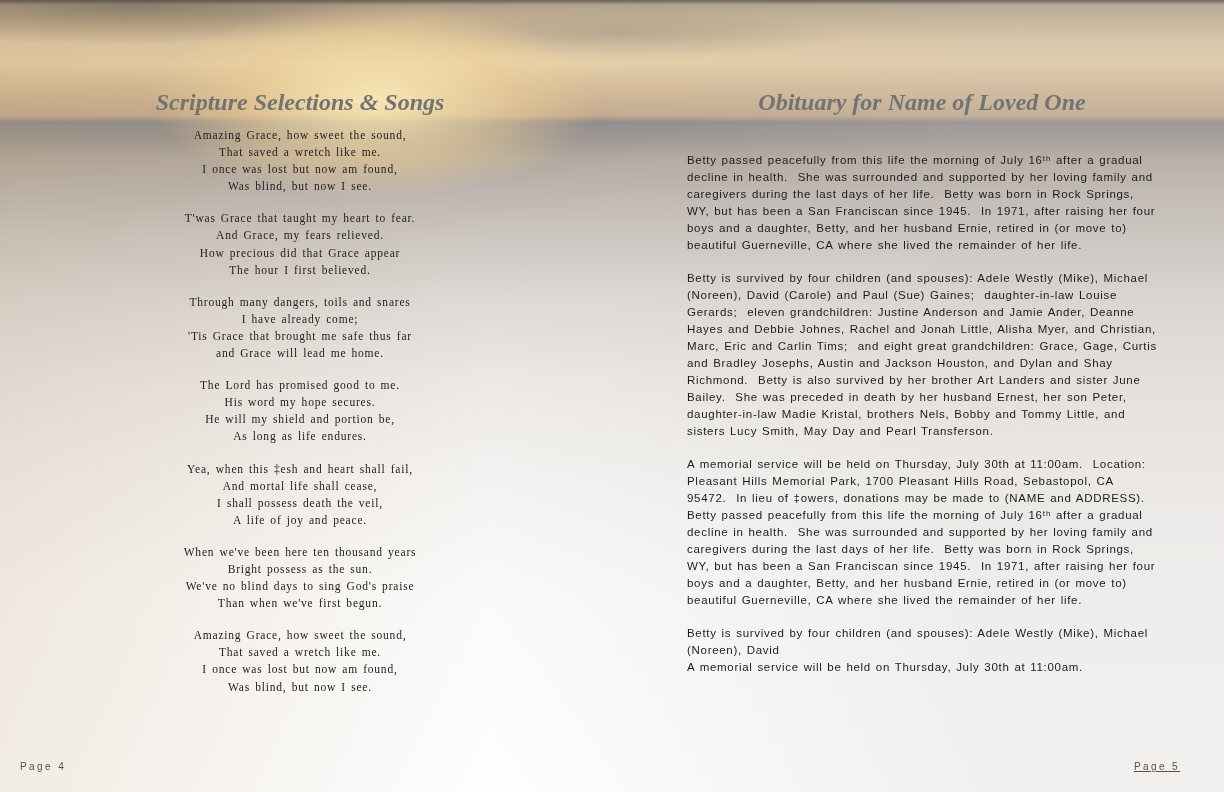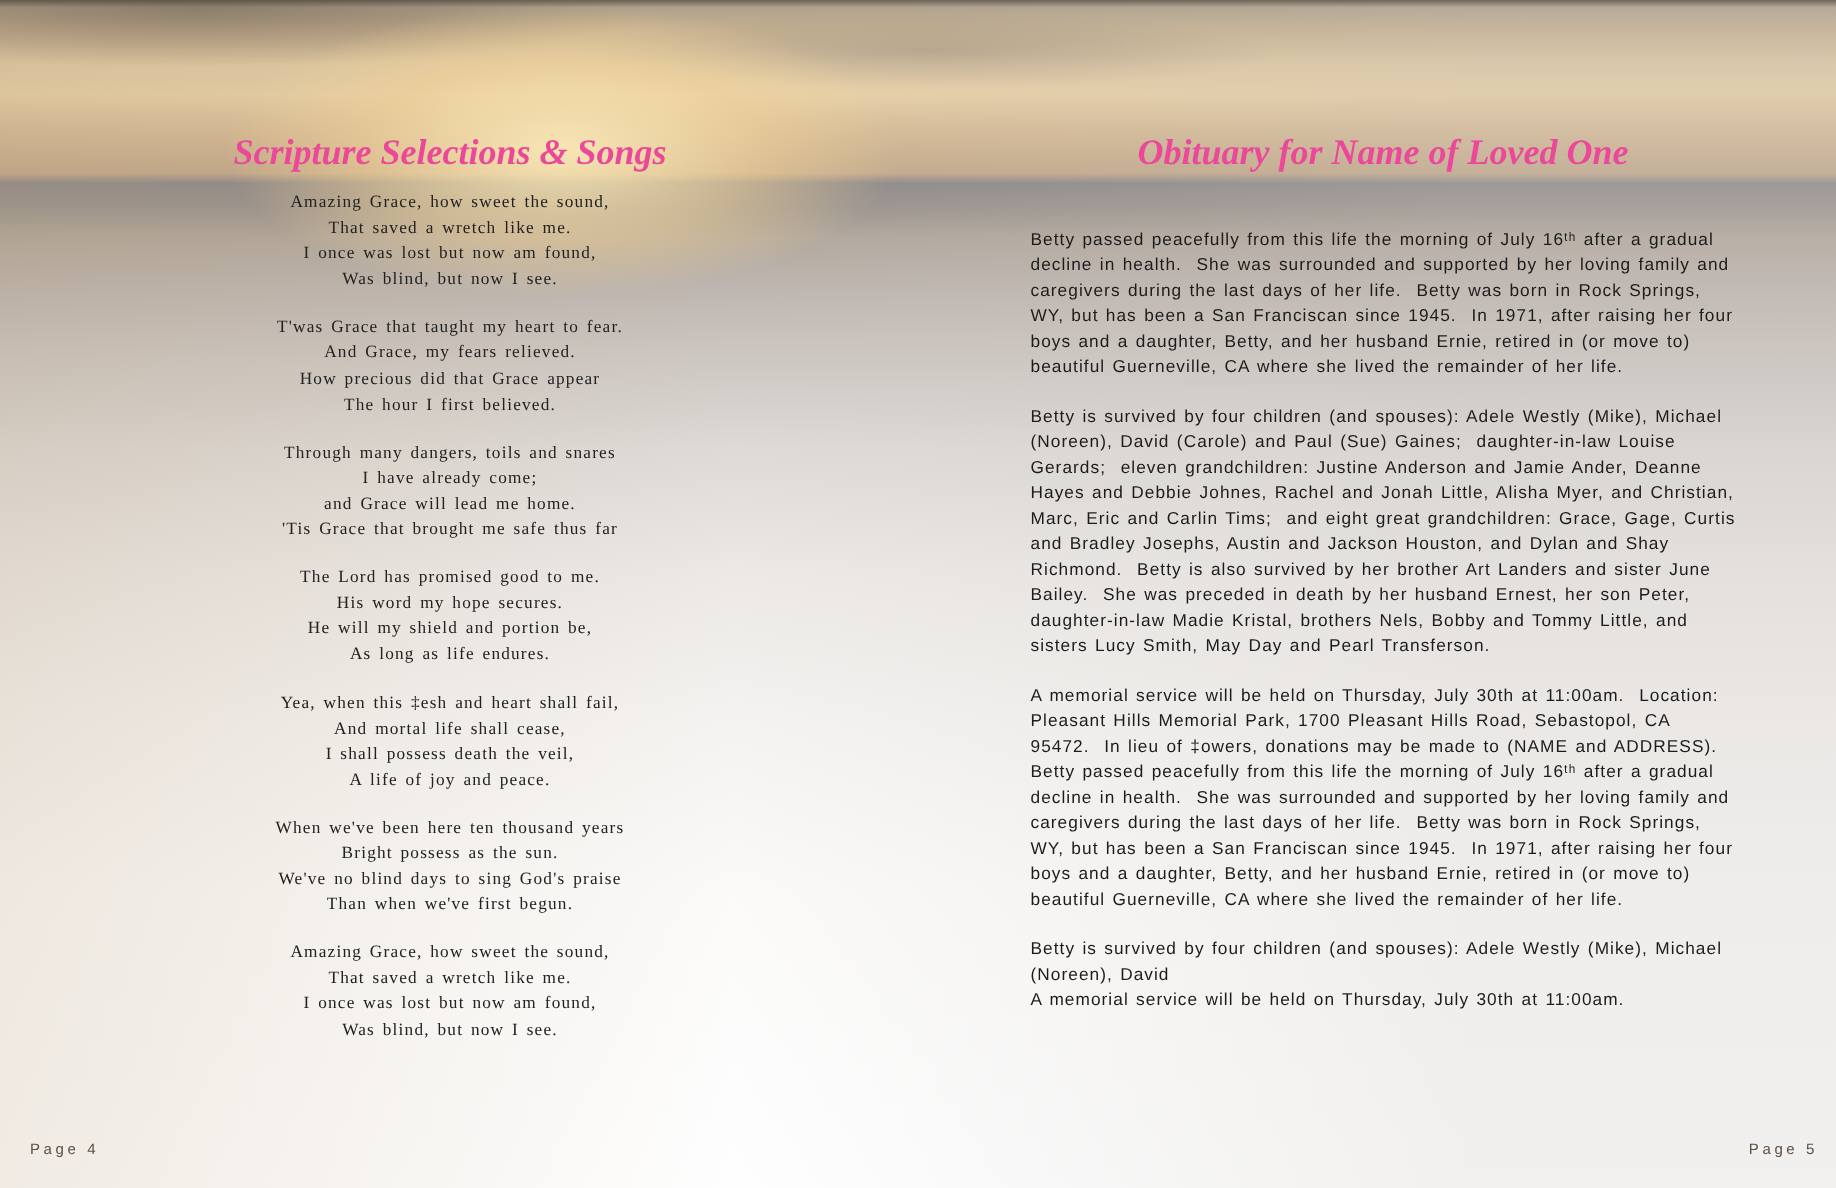--- a/index.html
+++ b/index.html
@@ -45,21 +45,21 @@
     top: 88px;
   }
   .page-left  { left: 120px; width: 360px; text-align: center; }
   .page-right { left: 687px; width: 470px; text-align: left; }
   .page-title {
     font-family: "Liberation Serif", serif;
     font-style: italic;
     font-weight: bold;
     font-size: 24px;
     line-height: 28px;
-    color: #ec4899;
+    color: #737373;
     margin: 0 0 11px 0;
     text-align: center;
   }
   .page-right .page-title { margin-bottom: 36px; }
   .song-stanza { margin: 0 0 15px 0; font-family: Liberation Serif, serif; }
   .song-line {
     font-size: 11.5px;
     line-height: 17.1px;
     letter-spacing: 0.8px;
     word-spacing: 1.5px;
@@ -77,21 +77,21 @@
   .obit-paragraph.tight { margin-bottom: 0; }
   .page-footer {
     position: absolute;
     bottom: 20px;
     font-size: 10px;
     letter-spacing: 2.4px;
     color: #5d4f44;
     text-align: center;
   }
   .footer-left  { left: 20px; }
-  .footer-right { right: 12px; }
+  .footer-right { right: 44px; text-decoration: underline; }
 </style>
 </head>
 <body>
 
 <div class="sheet">
   <div class="bg"></div>
 
   <section class="page page-left">
     <h1 class="page-title">Scripture Selections &amp; Songs</h1>
 
@@ -105,22 +105,22 @@
     <div class="song-stanza">
       <div class="song-line">T'was Grace that taught my heart to fear.</div>
       <div class="song-line">And Grace, my fears relieved.</div>
       <div class="song-line">How precious did that Grace appear</div>
       <div class="song-line">The hour I first believed.</div>
     </div>
 
     <div class="song-stanza">
       <div class="song-line">Through many dangers, toils and snares</div>
       <div class="song-line">I have already come;</div>
+      <div class="song-line">'Tis Grace that brought me safe thus far</div>
       <div class="song-line">and Grace will lead me home.</div>
-      <div class="song-line">'Tis Grace that brought me safe thus far</div>
     </div>
 
     <div class="song-stanza">
       <div class="song-line">The Lord has promised good to me.</div>
       <div class="song-line">His word my hope secures.</div>
       <div class="song-line">He will my shield and portion be,</div>
       <div class="song-line">As long as life endures.</div>
     </div>
 
     <div class="song-stanza">

